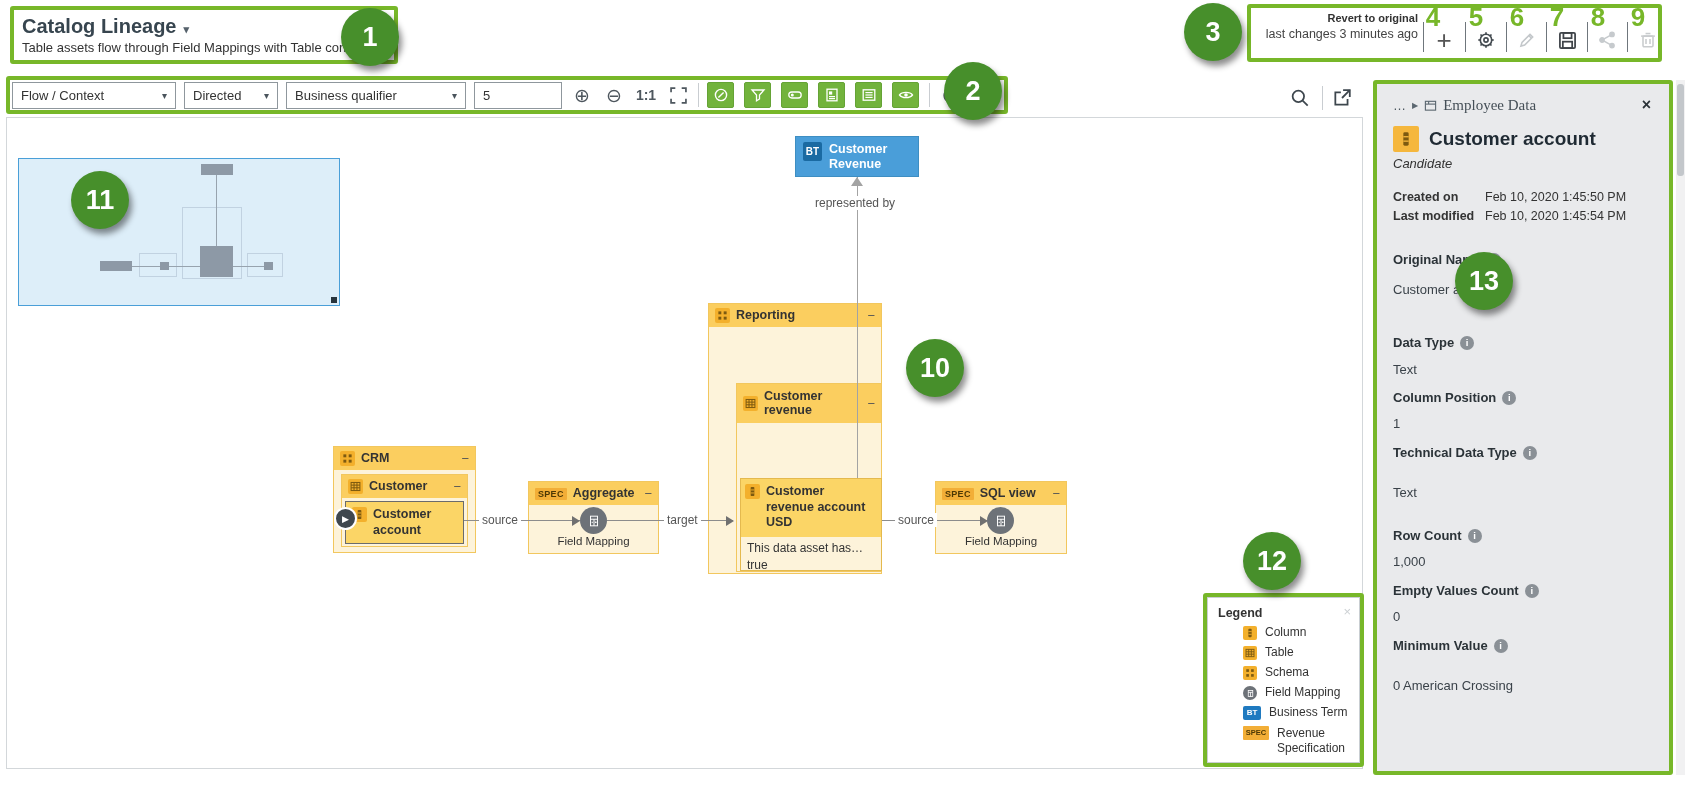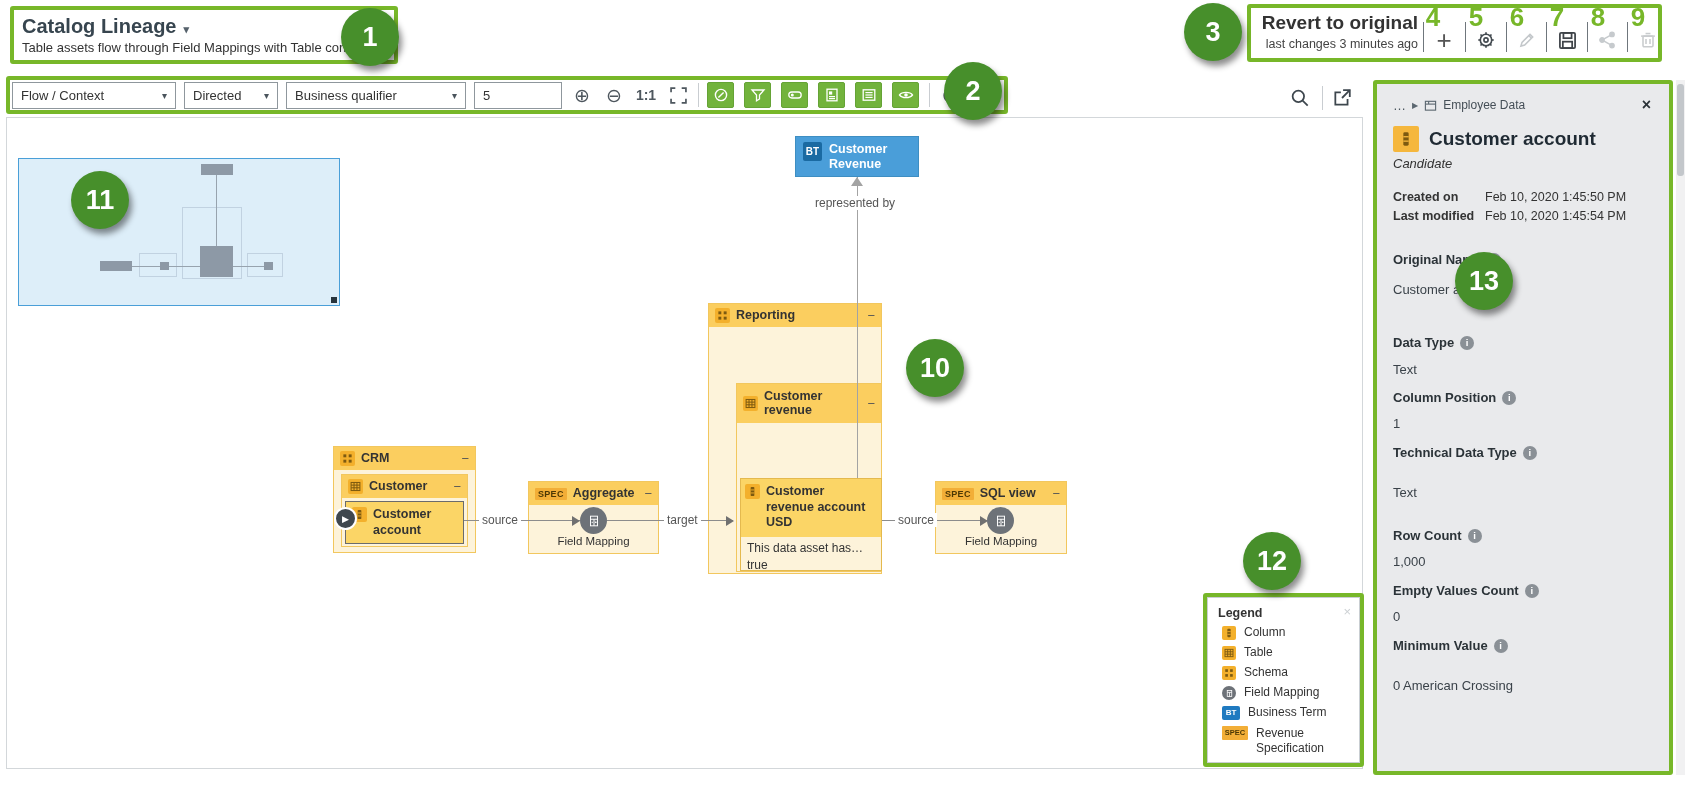--- a/index.html
+++ b/index.html
@@ -25,21 +25,21 @@
   .num-input { height:27px; width:88px; border:1px solid #8f979d; background:#fff; font-size:13px; color:#333; padding:0 8px; font-family:"Liberation Sans",sans-serif; }
   .tbtn { height:26px; min-width:24px; display:flex; align-items:center; justify-content:center; color:#4e575e; cursor:pointer; background:none; border:none; }
   .sym { font-family:"DejaVu Sans", sans-serif; font-size:19px; color:#4e575e; }
   .ratio { font-size:14px; font-weight:bold; color:#4e575e; }
   .gbtn { width:27px; height:26px; background:#72b33c; border:1px solid #65a336; border-radius:2px; display:flex; align-items:center; justify-content:center; margin-right:2px; cursor:pointer; }
   .vsep { width:1px; height:24px; background:#c9cdd1; }
   .icon svg { display:block; }
 
   
   .revert-text { position:absolute; left:1250px; top:12px; width:168px; text-align:right; z-index:41;}
-  .revert-title { font-size:19px; font-weight:bold; color:#333; }
+  .revert-title { font-size:11px; font-weight:bold; color:#333; }
   .revert-sub { font-size:12.5px; color:#444; margin-top:3px; }
   .act-btn { position:absolute; top:26px; width:28px; height:28px; display:flex; align-items:center; justify-content:center; background:none; border:none; cursor:pointer; z-index:41;}
   .act-sep { position:absolute; top:22px; width:1px; height:30px; background:#6f767c; z-index:41;}
   .plus-glyph { font-size:26px; color:#555; font-weight:400; line-height:20px; }
 
   
   .canvas { position:absolute; left:6px; top:117px; width:1357px; height:652px; border:1px solid #d3d7da; background:#fff; }
 
   
   .minimap { position:absolute; left:18px; top:158px; width:322px; height:148px; background:#ddeef9; border:1px solid #4a9fd8; z-index:5;}
@@ -77,31 +77,31 @@
   .fm-circle { position:absolute; width:27px; height:27px; border-radius:50%; background:#6d7278; display:flex; align-items:center; justify-content:center; z-index:7;}
   .fm-caption { position:absolute; font-size:11.5px; color:#333; text-align:center; z-index:6; }
 
   .edge { position:absolute; height:0; border-top:1.5px solid #8c8c8c; z-index:3; }
   .arrow-r { position:absolute; width:0; height:0; border-top:5px solid transparent; border-bottom:5px solid transparent; border-left:8px solid #707070; z-index:6; }
 
   
   .legend { position:absolute; left:1207px; top:597px; width:153px; height:166px; background:#fff; border:1px solid #c9ced2; padding:8px 10px; z-index:6;}
   .legend-title { font-size:12.5px; font-weight:bold; color:#333; }
   .legend-close { position:absolute; right:8px; top:6px; color:#ccd0d3; font-size:13px; cursor:pointer;}
-  .litem { display:flex; align-items:center; gap:8px; margin-top:6px; margin-left:4px; font-size:12px; color:#333; line-height:1.1;}
+  .litem { display:flex; align-items:center; gap:8px; margin-top:6px; margin-left:25px; font-size:12px; color:#333; line-height:1.1;}
   .licon { width:14px; height:14px; background:#f3b02c; border-radius:2px; display:flex; align-items:center; justify-content:center; flex:none;}
   .licon.gray { background:#6d7278; border-radius:50%; }
   .licon.bt { background:#1f7ac0; color:#fff; font-size:8px; font-weight:bold; width:18px; }
   .licon.spec { background:#f2ae37; color:#4d3804; font-size:7.5px; font-weight:bold; width:26px; border-radius:1px;}
 
   
   .sidebar { position:absolute; left:1377px; top:84px; width:292px; height:687px; background:#e9eaec; z-index:30; }
   .sb-abs { position:absolute; left:16px; }
   .crumb { top:12px; display:flex; align-items:center; gap:6px; color:#4c565e; font-size:13px; width:258px; }
-  .crumb .txt { font-size:12px; color:#454f57; }
+  .crumb .txt { font-size:15px; color:#454f57;font-family:Liberation Serif, serif; }
   .crumb .arr { font-size:8px; color:#5b6770; }
   .sb-close { margin-left:auto; color:#2b3338; font-size:16px; font-weight:bold; cursor:pointer; }
   .sb-title-row { top:42px; display:flex; align-items:center; gap:10px; }
   .sb-title-icon { width:26px; height:26px; background:#f5b73d; border-radius:2px; display:flex; align-items:center; justify-content:center;}
   .sb-title { font-size:19px; font-weight:bold; color:#1f2a33; }
   .sb-status { top:72px; font-style:italic; font-size:13px; color:#333; }
   .sb-meta { display:flex; font-size:12.5px; color:#333; }
   .sb-meta .l { font-weight:bold; width:92px; }
   .sb-field-label { display:flex; align-items:center; gap:6px; font-size:13px; font-weight:bold; color:#2b3338; }
   .info { width:14px; height:14px; border-radius:50%; background:#8a9096; color:#fff; font-size:9.5px; font-weight:bold; display:flex; align-items:center; justify-content:center; font-style:normal;}

